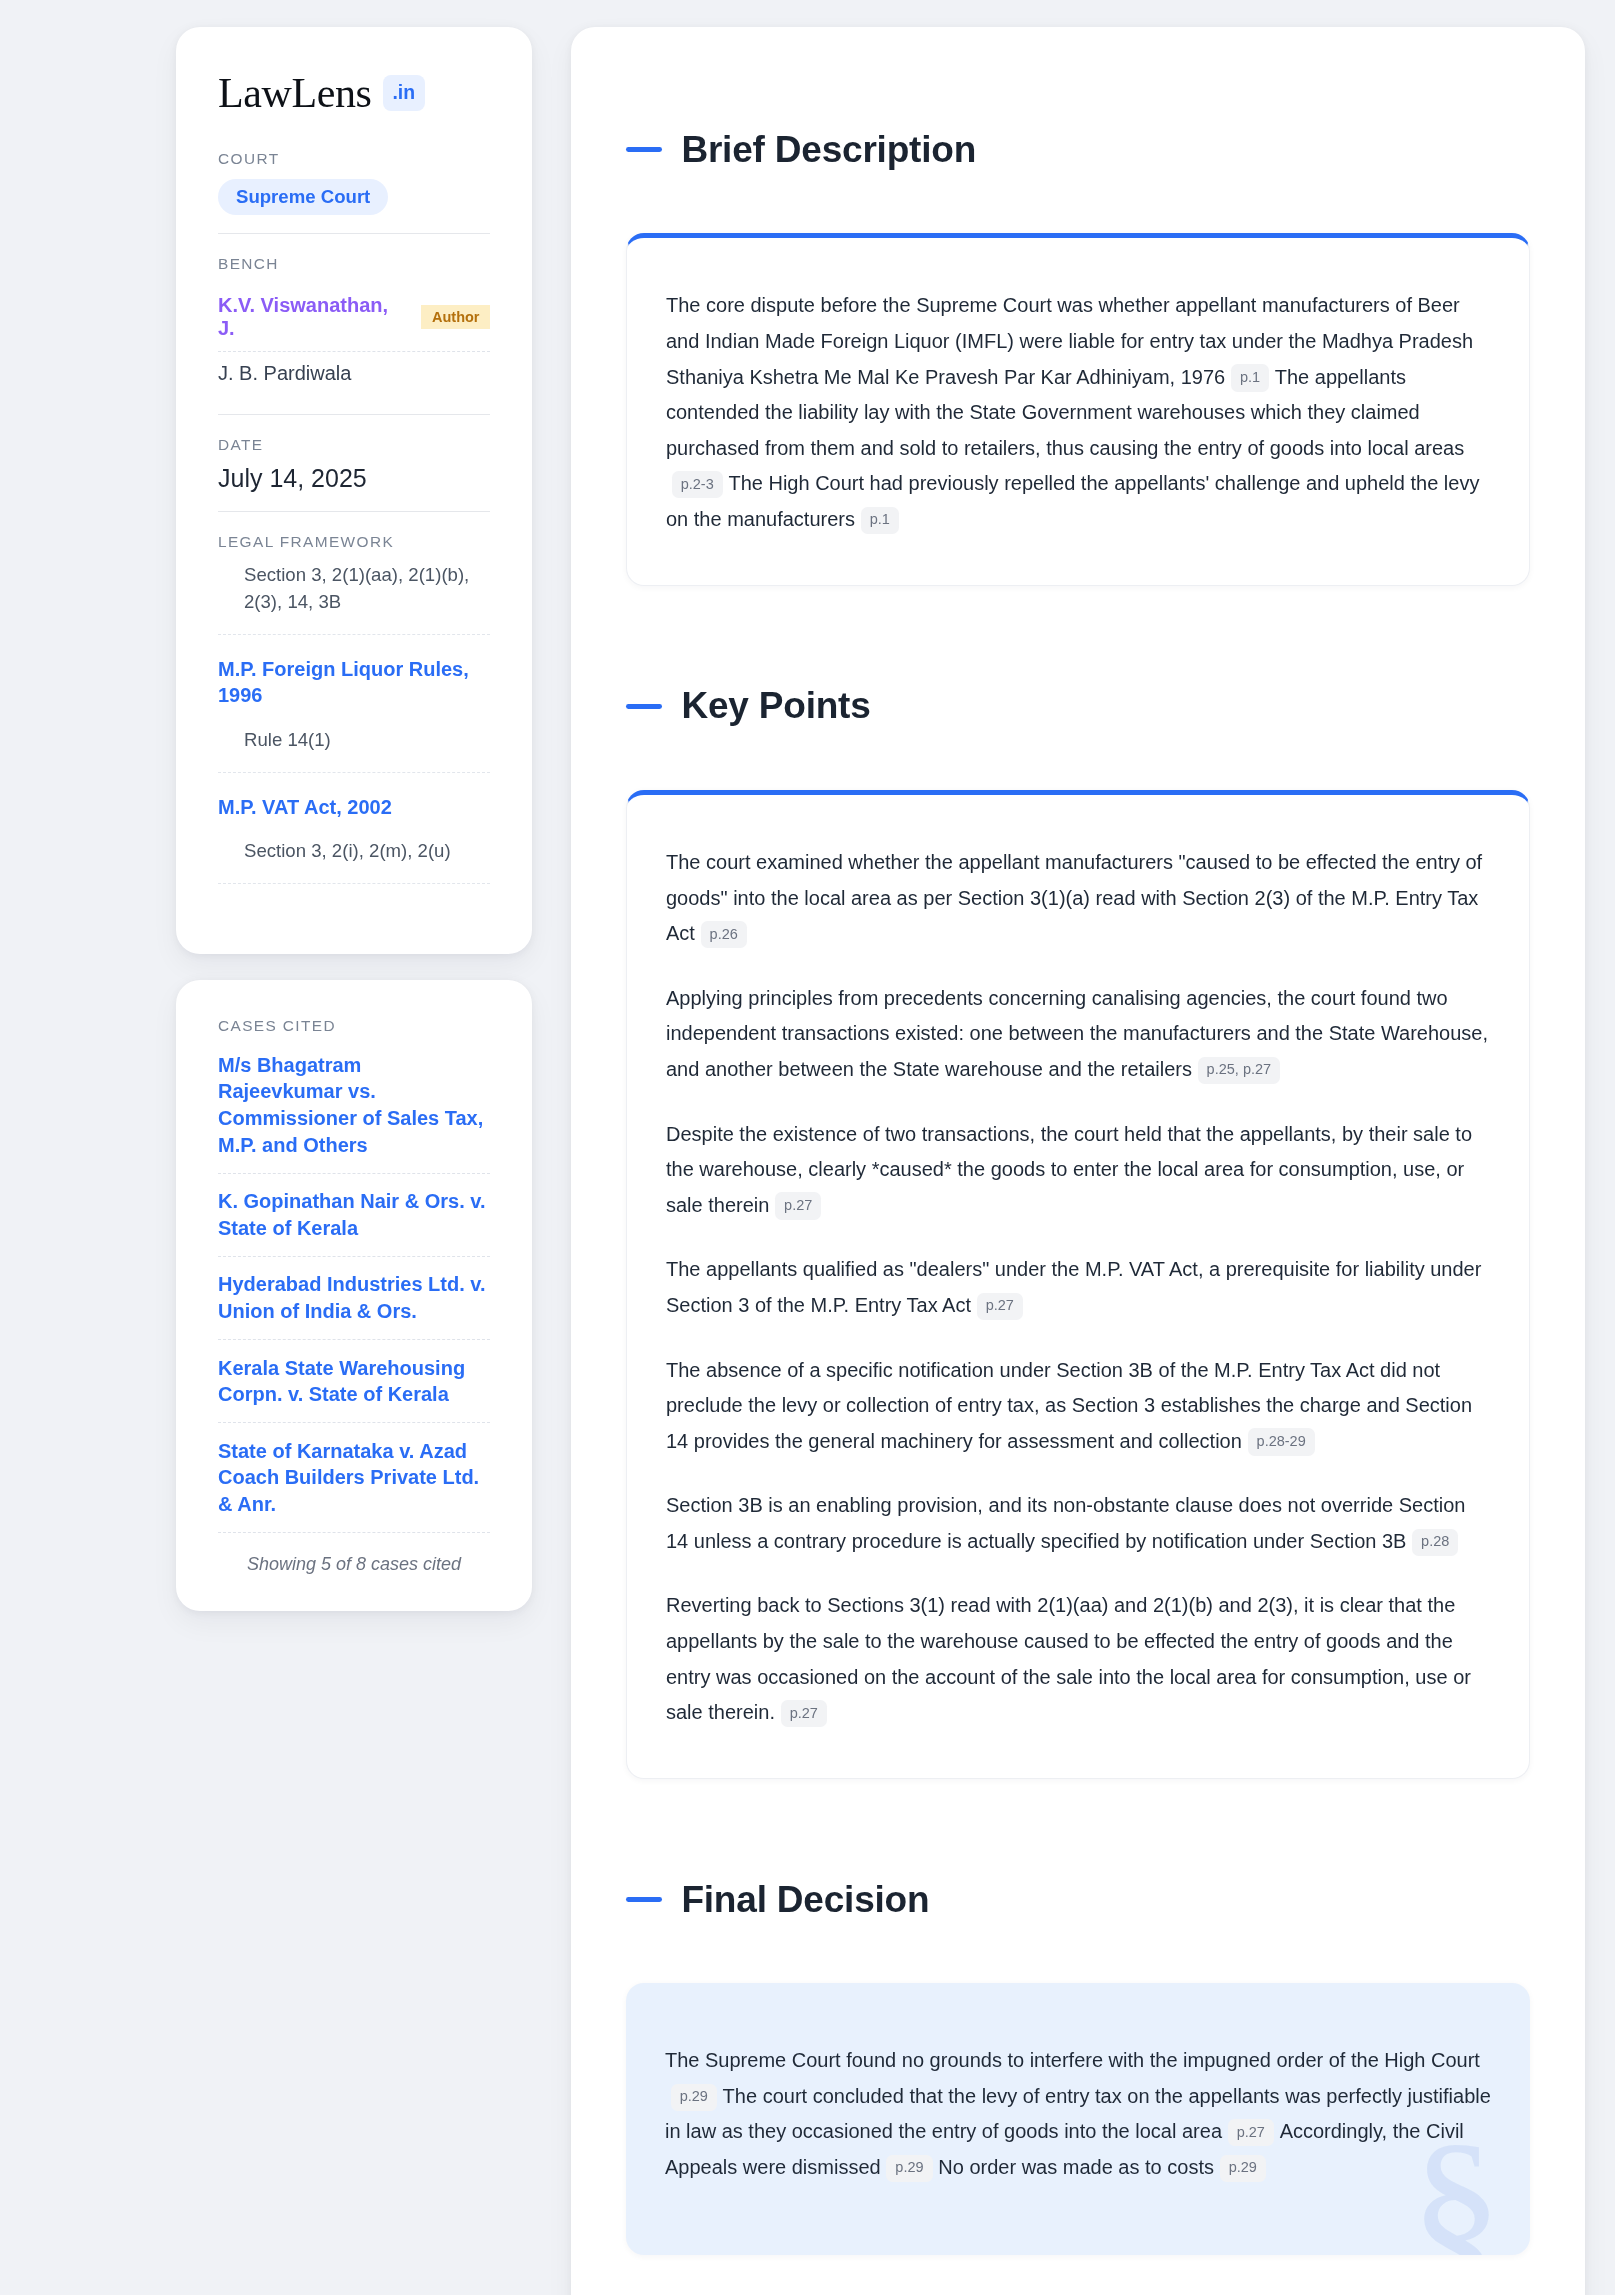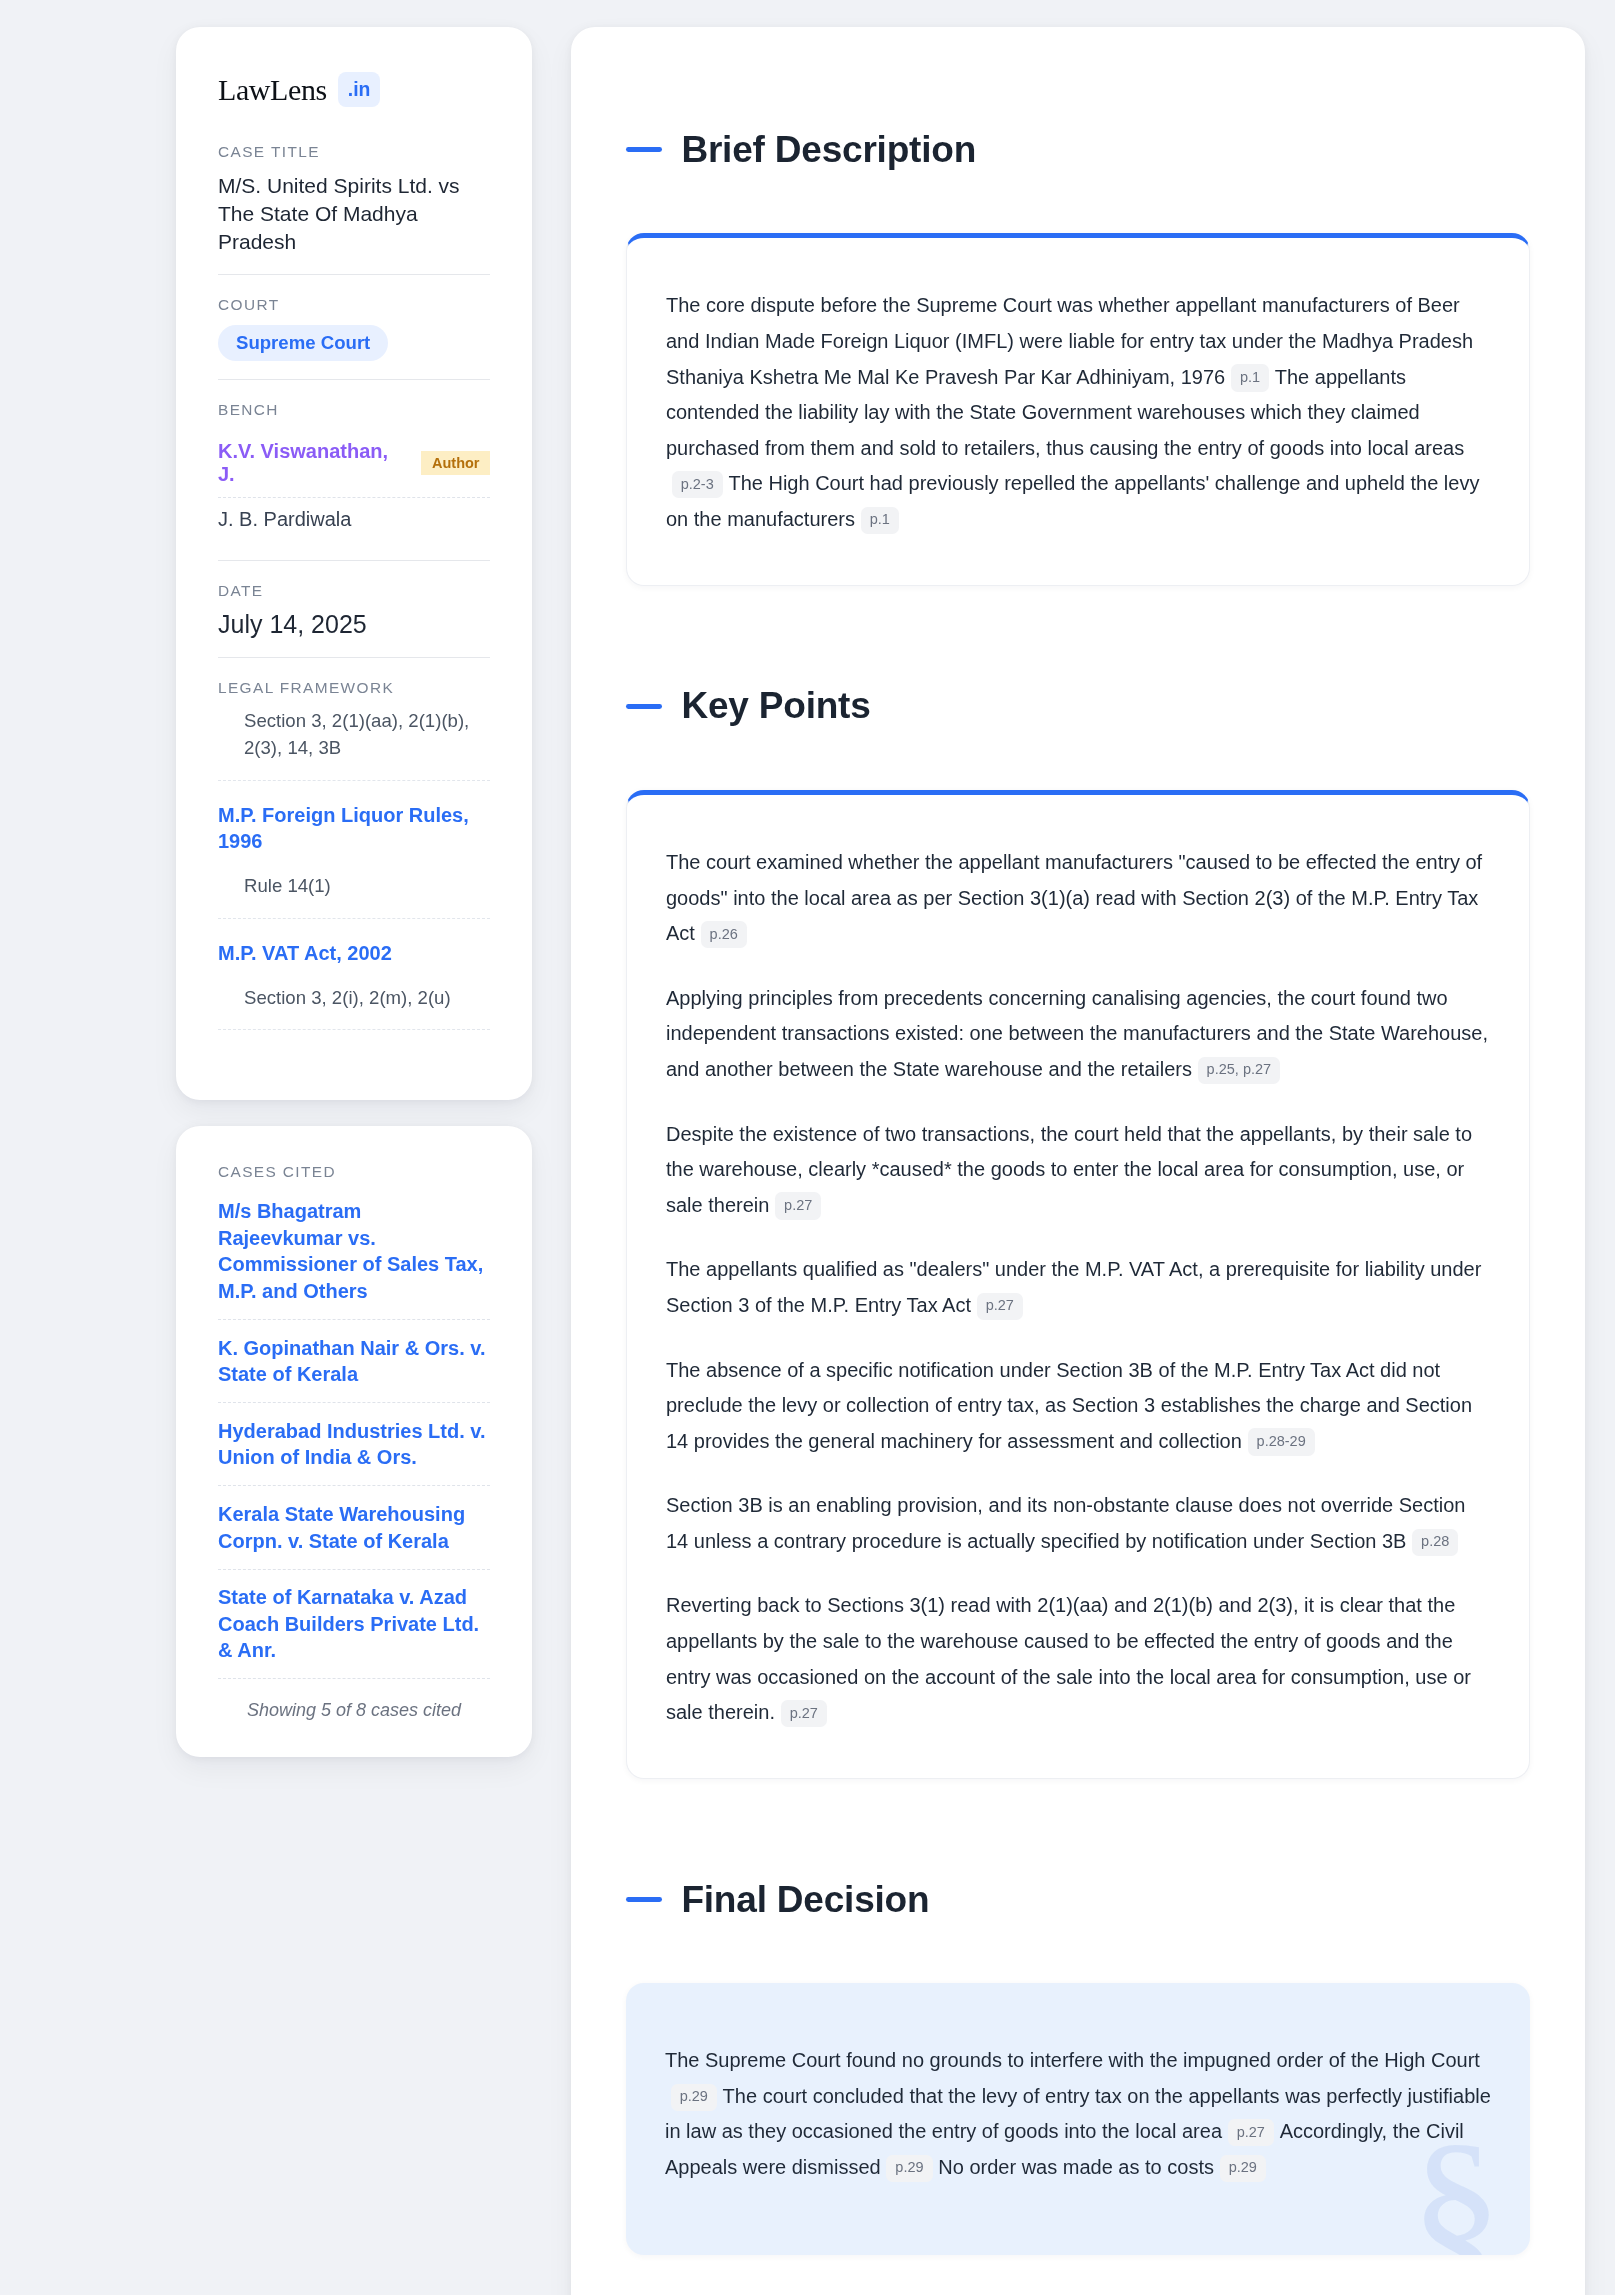--- a/index.html
+++ b/index.html
@@ -53,21 +53,21 @@
   .panel-cases{padding:37px 42px 36px 42px;}
 
   .brand{
     display:flex;
     align-items:center;
     gap:11.3px;
     margin-bottom:36px;
   }
   .brand-word{
     font-family:"Liberation Serif", serif;
-    font-size:30px;
+    font-size:42px;
     line-height:1;
     color:#0d1117;
     letter-spacing:-0.4px;
   }
   .brand-tld{
     background:var(--pill-bg);
     color:var(--blue-strong);
     font-weight:700;
     font-size:19.4px;
     line-height:1;
@@ -239,24 +239,20 @@
 
   <aside class="sidebar">
 
     <section class="panel panel-meta">
 
       <div class="brand">
         <span class="brand-word">LawLens</span>
         <span class="brand-tld">.in</span>
       </div>
 
-      <div class="field">
-        <div class="field-label">CASE TITLE</div>
-        <div class="case-title">M/S. United Spirits Ltd. vs The State Of Madhya Pradesh</div>
-      </div>
 
       <div class="field">
         <div class="field-label">COURT</div>
         <span class="pill">Supreme Court</span>
       </div>
 
       <div class="field">
         <div class="field-label">BENCH</div>
         <div class="judge-row">
           <span class="judge-name is-author">K.V. Viswanathan, J.</span>

